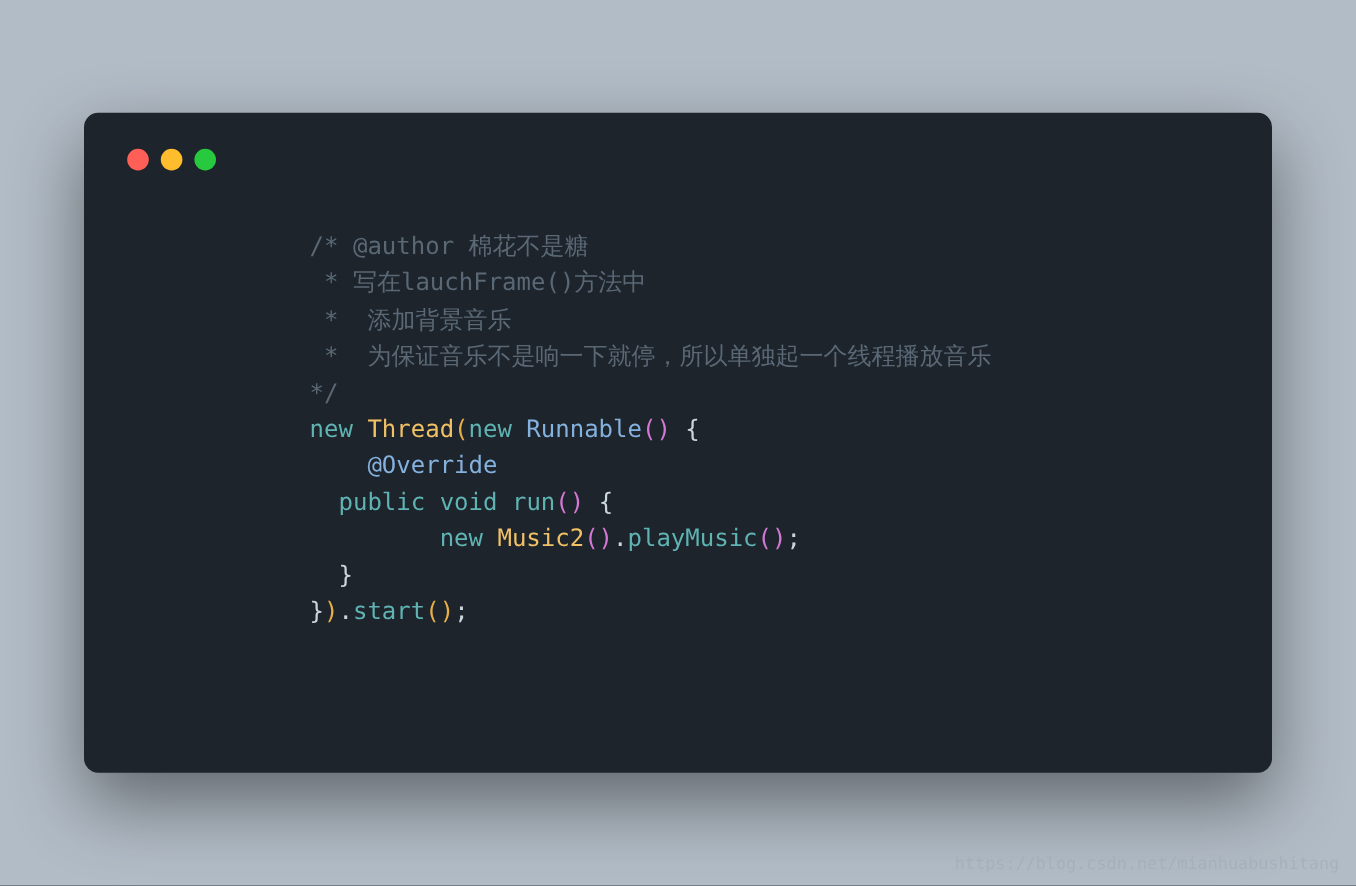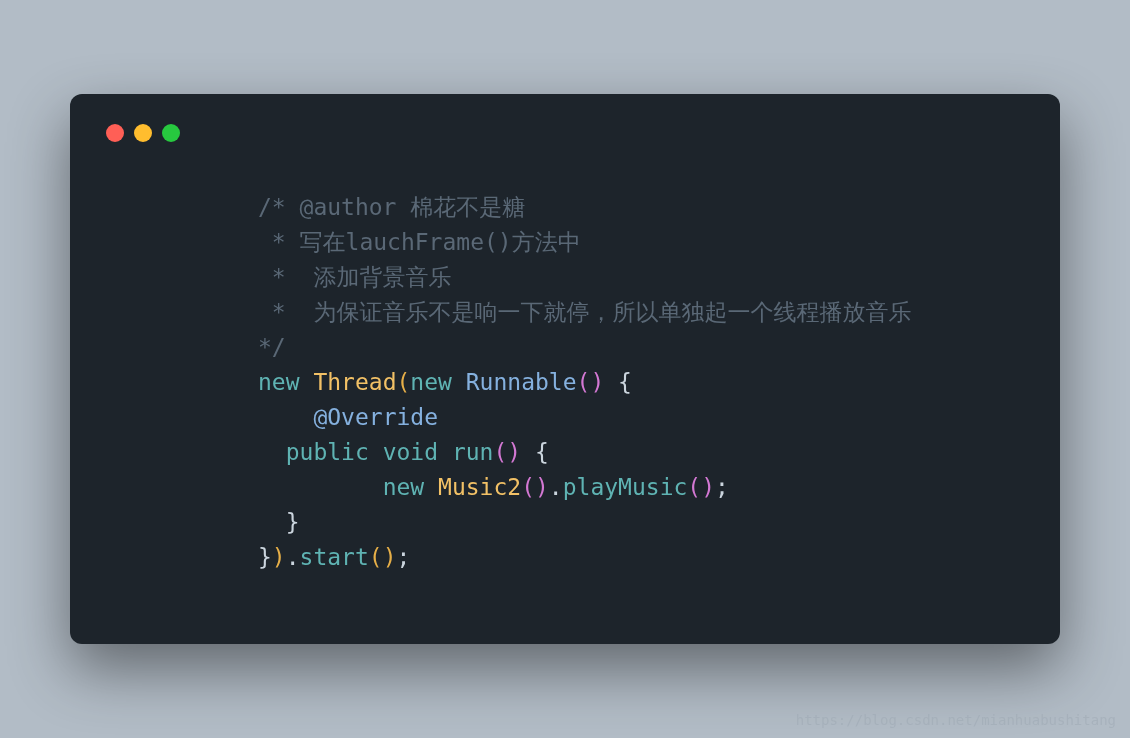--- a/index.html
+++ b/index.html
@@ -40,21 +40,21 @@
       height: 18px;
       border-radius: 50%;
     }
 
     .light.red { background: #ff5f56; }
     .light.yellow { background: #ffbd2e; }
     .light.green { background: #27c93f; }
 
     .code-area {
       padding-left: 152px;
-      font-size: 23px;
+      font-size: 20px;
       line-height: 1.52;
     }
 
     pre {
       font-family: inherit;
       white-space: pre;
       color: #cbd5de;
     }
 
     .comment { color: #5a6876; }

